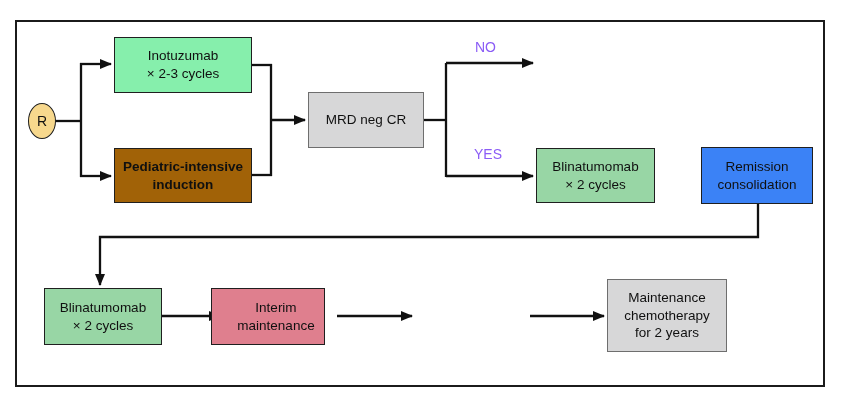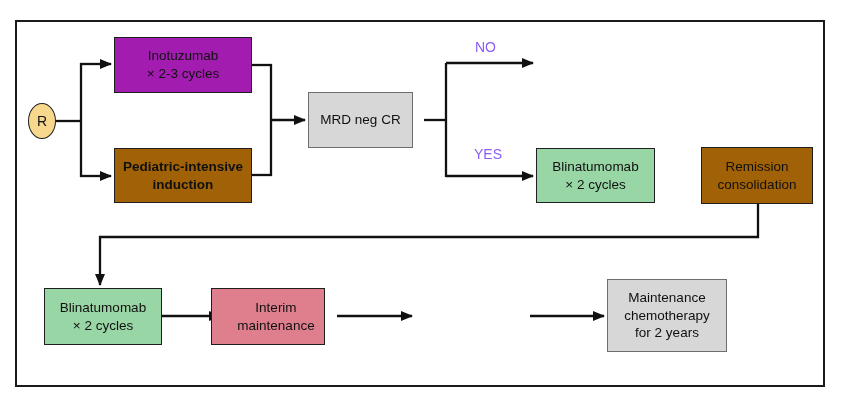--- a/index.html
+++ b/index.html
@@ -65,21 +65,21 @@
   .footnote {
     position: absolute;
     z-index: 2;
     left: 425px; top: 360px;
     font-size: 14px;
     color: #111;
   }
   
   #n-inotuzumab   { left: 114px; top: 37px;  width: 138px; height: 56px; }
   #n-pediatric    { left: 114px; top: 148px; width: 138px; height: 55px; }
-  #n-mrd          { left: 308px; top: 92px;  width: 105px; height: 56px; }
+  #n-mrd          { left: 308px; top: 92px;  width: 116px; height: 56px; }
   #n-cart         { left: 536px; top: 38px;  width: 119px; height: 55px; }
   #n-blin1        { left: 536px; top: 148px; width: 119px; height: 55px; }
   #n-remission    { left: 701px; top: 147px; width: 112px; height: 57px; }
   #n-blin2        { left: 44px;  top: 288px; width: 118px; height: 57px; }
   #n-interim      { left: 211px; top: 288px; width: 114px; height: 57px; padding-left: 16px; }
   #n-delayed      { left: 415px; top: 288px; width: 115px; height: 55px; }
   #n-maintenance  { left: 607px; top: 279px; width: 120px; height: 73px; }
   #lbl-no  { left: 475px; top: 39px; }
   #lbl-yes { left: 474px; top: 146px; }
 </style>
@@ -110,33 +110,33 @@
       <line x1="446" y1="176" x2="533" y2="176" marker-end="url(#arrow)"></line>
       <polyline points="758,204 758,237 100,237 100,285" marker-end="url(#arrow)"></polyline>
       <line x1="162" y1="316" x2="220" y2="316" marker-end="url(#arrow)"></line>
       <line x1="337" y1="316" x2="412" y2="316" marker-end="url(#arrow)"></line>
       <line x1="530" y1="316" x2="604" y2="316" marker-end="url(#arrow)"></line>
     </g>
   </svg>
 
   <div class="start-circle" style="background-color: rgb(247, 216, 141);">R</div>
 
-  <div class="node" id="n-inotuzumab" style="background-color: #a21caf; text-align: center;">Inotuzumab
+  <div class="node" id="n-inotuzumab" style="background-color: #86efac; text-align: center;">Inotuzumab
 × 2-3 cycles</div>
 
   <div class="node" id="n-pediatric" style="background-color: #a16207; font-weight: bold;">Pediatric-intensive
 induction</div>
 
   <div class="node gray" id="n-mrd" style="background-color: rgb(215, 215, 216);">MRD neg CR</div>
 
 
   <div class="node" id="n-blin1" style="background-color: rgb(152, 214, 165);">Blinatumomab
 × 2 cycles</div>
 
-  <div class="node" id="n-remission" style="background-color: #a16207;">Remission
+  <div class="node" id="n-remission" style="background-color: #3b82f6;">Remission
 consolidation</div>
 
   <div class="node" id="n-blin2" style="background-color: rgb(152, 214, 165);">Blinatumomab
 × 2 cycles</div>
 
   <div class="node" id="n-interim" style="background-color: rgb(223, 127, 142);">Interim
 maintenance</div>
 
 
   <div class="node gray" id="n-maintenance" style="background-color: rgb(215, 215, 216);">Maintenance

